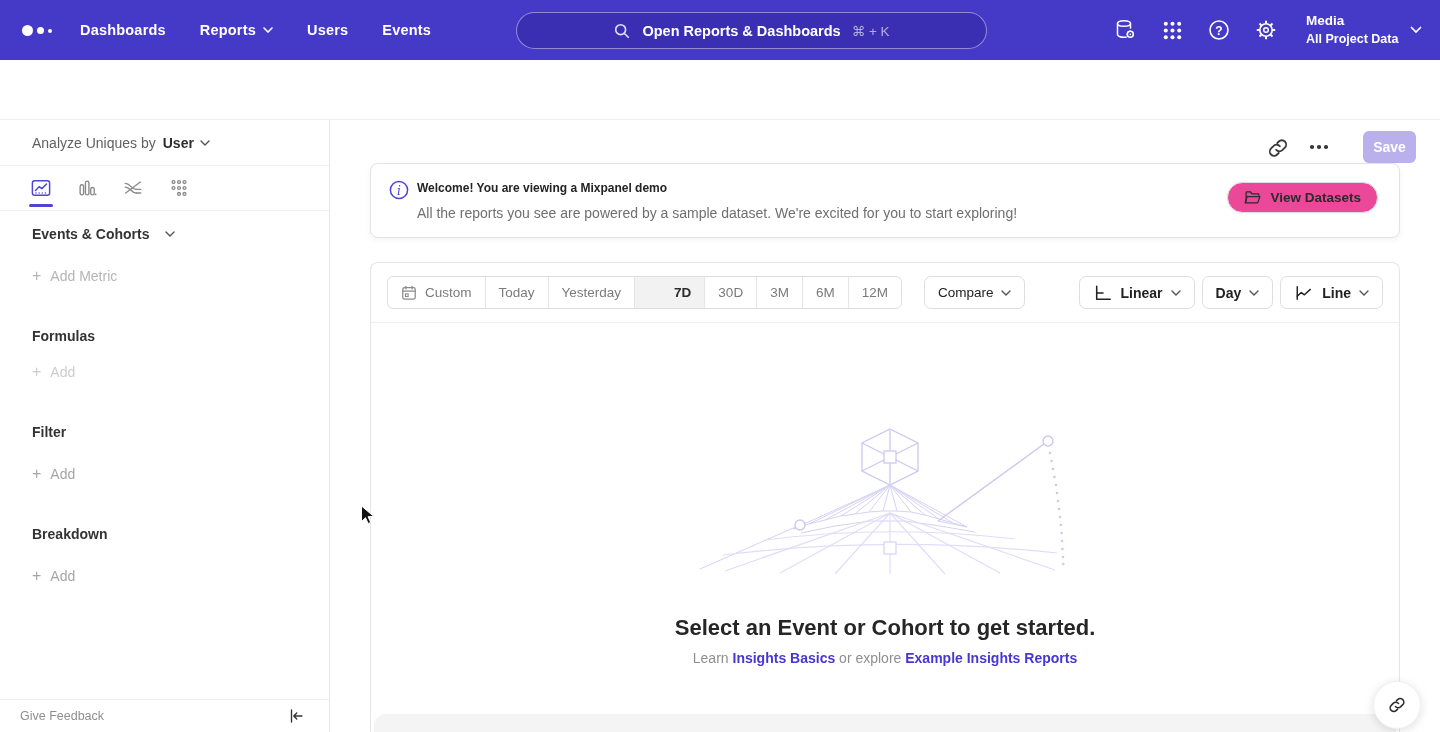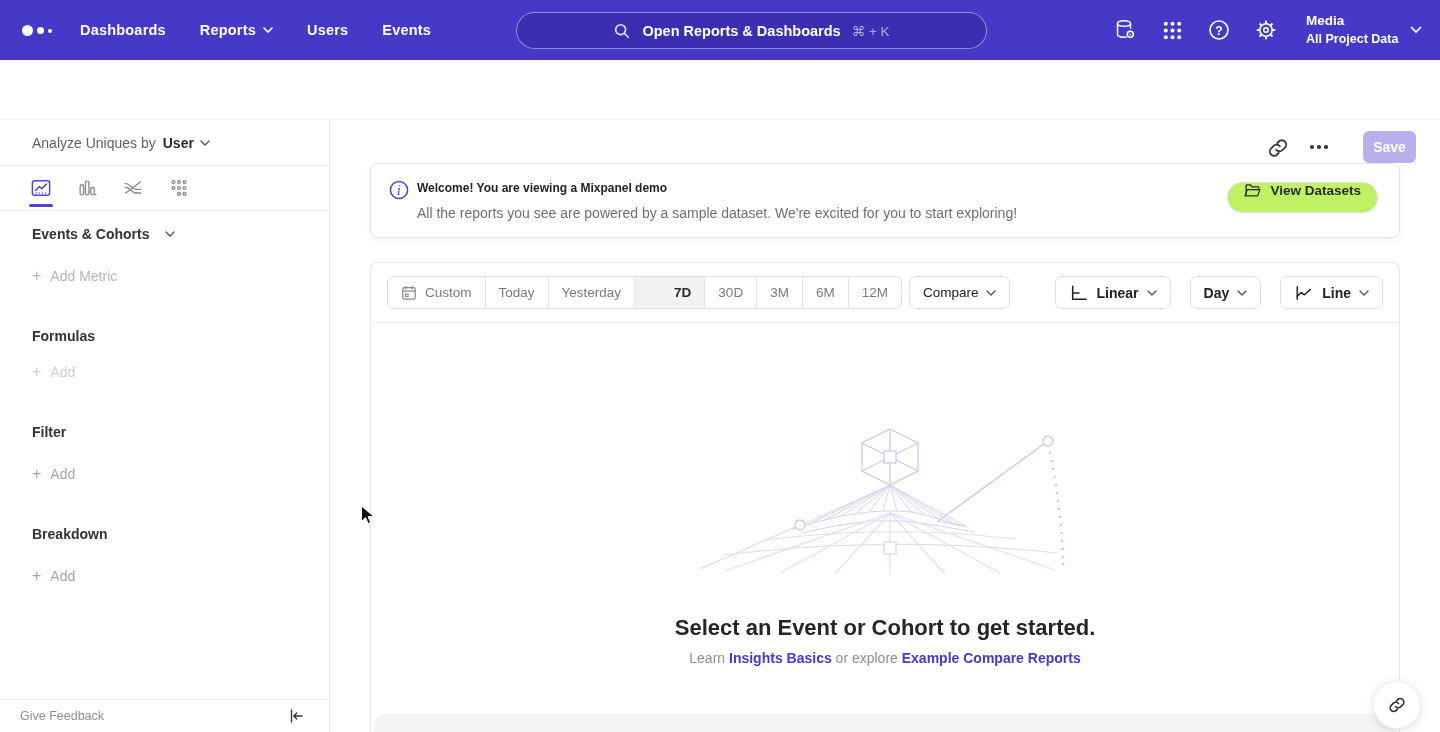--- a/index.html
+++ b/index.html
@@ -72,22 +72,22 @@
   .banner {
     position: absolute; left: 370px; top: 163px; width: 1030px; height: 75px;
     background: #fff; border: 1px solid #e3e3e3; border-radius: 8px;
     box-shadow: 0 2px 6px rgba(0,0,0,0.05);
   }
   .banner-info { position: absolute; left: 18px; top: 16px; width: 20px; height: 20px; }
   .banner-title { position: absolute; left: 46px; top: 17px; font-size: 12px; font-weight: 700; color: #242424; }
   .banner-sub { position: absolute; left: 46px; top: 41px; font-size: 14px; color: #6f6f6f; }
   .datasets-btn {
     position: absolute; right: 21px; top: 18px; height: 31px; padding: 0 16px;
-    background: #bef264; border: 1px solid #dedede; border-radius: 17px;
-    display: flex; gap: 9px; cursor: pointer;
+    background: #ec4899; border: 1px solid #dedede; border-radius: 17px;
+    display: flex; align-items: center; gap: 9px; cursor: pointer;
     box-shadow: 0 1px 3px rgba(0,0,0,0.05); font-family: inherit;
   }
   .datasets-btn span { font-size: 13.5px; font-weight: 700; color: #2b2b2b; }
 
   .chart-card {
     position: absolute; left: 370px; top: 262px; width: 1030px; height: 470px;
     background: #fff; border: 1px solid #e6e6e6; border-bottom: none;
     border-radius: 8px 8px 0 0;
   }
   .controls { display: flex; align-items: flex-start; padding: 13px 16px; border-bottom: 1px solid #efefef; }
@@ -96,22 +96,22 @@
     padding: 0 13px; display: flex; align-items: center; gap: 8px;
     font-size: 13.5px; color: #7b7b7b; border-left: 1px solid #e5e5e5; cursor: pointer; white-space: nowrap;
   }
   .seg-cell:first-child { border-left: none; }
   .seg-cell.sel { background: #f2f2f2; color: #2d2d2d; font-weight: 700; padding-left: 39px; }
   .ctl-btn {
     height: 33px; border: 1px solid #dedede; border-radius: 7px; background: #fff;
     padding: 0 13px; display: flex; align-items: center; gap: 8px; cursor: pointer;
     font-size: 14px; font-weight: 600; color: #222; white-space: nowrap; font-family: inherit;
   }
-  .compare { margin-left: 7px; font-size: 13.5px; font-weight: 500; }
-  .ctl-right { margin-left: auto; display: flex; gap: 19px; }
+  .compare { margin-left: 22px; font-size: 13.5px; font-weight: 500; }
+  .ctl-right { margin-left: auto; display: flex; gap: 7px; }
 
   .empty-illustration { position: absolute; left: 50%; transform: translateX(-50%); top: 160px; }
   .empty-title { position: absolute; top: 352px; width: 100%; text-align: center; font-size: 22px; font-weight: 700; color: #262626; }
   .empty-links { position: absolute; top: 387px; width: 100%; text-align: center; font-size: 14px; color: #8f8f8f; }
   .empty-links a { color: #4736d6; font-weight: 600; text-decoration: none; cursor: pointer; }
 
   .bottom-peek {
     position: absolute; left: 374px; top: 714px; width: 1022px; height: 18px;
     background: #f4f4f5; border-radius: 12px 12px 0 0;
   }
@@ -447,21 +447,21 @@
           <circle cx="368.3" cy="141" r="1.3"></circle>
       </g>
     </g>
   </svg>
 
   <div class="empty-title">Select an Event or Cohort to get started.</div>
   <div class="empty-links">
     <span>Learn</span>
     <a>Insights Basics</a>
     <span>or explore</span>
-    <a>Example Compare Reports</a>
+    <a>Example Insights Reports</a>
   </div>
 </div>
 
 <div class="bottom-peek"></div>
 
 <div class="float-link">
   <svg width="20" height="20" viewBox="0 0 24 24">
     <path d="M10.2 13.8a4.3 4.3 0 0 0 6.1.4l2.6-2.6a4.3 4.3 0 0 0-6.1-6.1l-1.5 1.5" fill="none" stroke="#2f2f2f" stroke-width="1.9" stroke-linecap="round"></path>
     <path d="M13.8 10.2a4.3 4.3 0 0 0-6.1-.4l-2.6 2.6a4.3 4.3 0 0 0 6.1 6.1l1.5-1.5" fill="none" stroke="#2f2f2f" stroke-width="1.9" stroke-linecap="round"></path>
   </svg>

